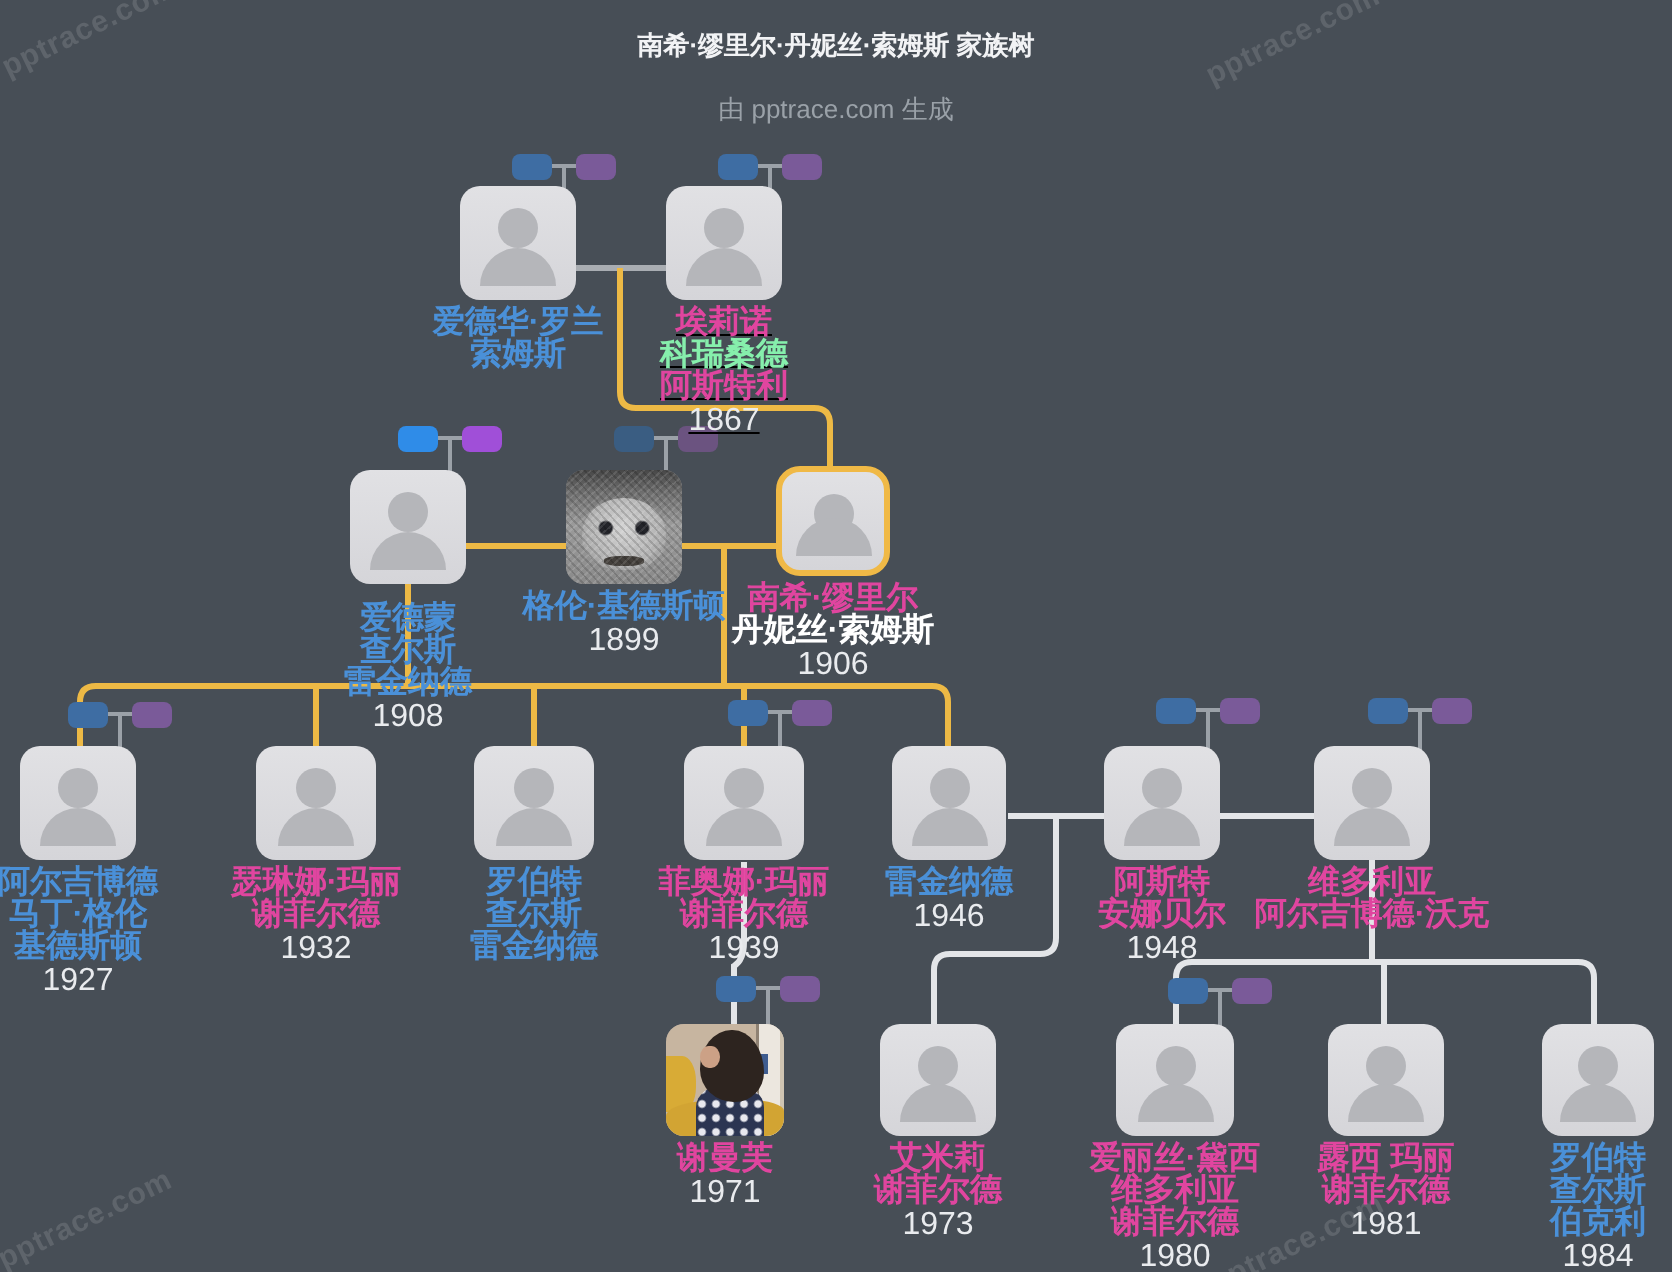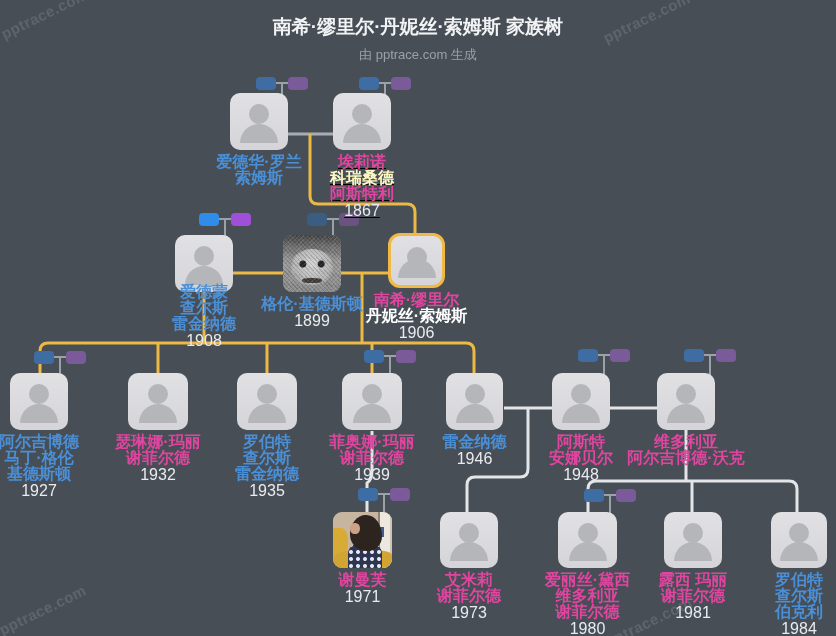--- a/index.html
+++ b/index.html
@@ -9,21 +9,21 @@
     font-family:"Liberation Sans","DejaVu Sans",sans-serif;
   }
   #lines{position:absolute;left:0;top:0;z-index:1;}
   .wm{
     position:absolute;z-index:0;font-weight:700;font-size:15px;letter-spacing:.5px;
     color:rgba(255,255,255,0.13);transform:rotate(-26deg);transform-origin:0 50%;
     white-space:nowrap;pointer-events:none;
   }
   .title{
     position:absolute;left:0;top:14px;width:100%;text-align:center;z-index:5;
-    font-size:19px;font-weight:700;color:#f2f3f5;
+    font-size:13px;font-weight:700;color:#f2f3f5;
   }
   .subtitle{
     position:absolute;left:0;top:46px;width:100%;text-align:center;z-index:5;
     font-size:13px;color:#9aa1a8;
   }
   
   .pills{position:absolute;width:52px;height:13px;z-index:2;}
   .pills .pill{position:absolute;top:0;width:20px;height:13px;border-radius:4px;}
   .pills .pb{left:0;}  .pills .pp{right:0;}
   .pills .plink{position:absolute;left:20px;top:5px;width:12px;height:2px;background:#9ba1a8;}
@@ -123,35 +123,35 @@
         <span class="plink"></span>
         <span class="pill pp"></span>
         <span class="pdrop"></span>
       </div>
       <div class="card" style="left: 333px; top: 93px; width: 58px; height: 57px;">
         <div class="sh"></div>
         <div class="sb"></div>
       </div>
       <div class="label" style="left: 287px; top: 154px; text-decoration: underline;">
         <div class="nm" style="color: rgb(224, 69, 159);">埃莉诺</div>
-        <div class="nm" style="color: #fef9c3;">科瑞桑德</div>
+        <div class="nm" style="color: #86efac;">科瑞桑德</div>
         <div class="nm" style="color: rgb(224, 69, 159);">阿斯特利</div>
         <div class="yr">1867</div>
       </div>
       <div class="pills bright" style="left: 199px; top: 213px;">
         <span class="pill pb"></span>
         <span class="plink"></span>
         <span class="pill pp"></span>
         <span class="pdrop"></span>
       </div>
       <div class="card" style="left: 175px; top: 235px; width: 58px; height: 57px;">
         <div class="sh"></div>
         <div class="sb"></div>
       </div>
-      <div class="label" style="left: 129px; top: 284px;">
+      <div class="label" style="left: 129px; top: 302px;">
         <div class="nm" style="color: rgb(74, 144, 216);">爱德蒙</div>
         <div class="nm" style="color: rgb(74, 144, 216);">查尔斯</div>
         <div class="nm" style="color: rgb(74, 144, 216);">雷金纳德</div>
         <div class="yr">1908</div>
       </div>
       <div class="pills dim" style="left: 307px; top: 213px;">
         <span class="pill pb"></span>
         <span class="plink"></span>
         <span class="pill pp"></span>
         <span class="pdrop"></span>
@@ -202,21 +202,20 @@
         <div class="yr">1932</div>
       </div>
       <div class="card" style="left: 237px; top: 373px; width: 60px; height: 57px;">
         <div class="sh"></div>
         <div class="sb"></div>
       </div>
       <div class="label" style="left: 192px; top: 434px;">
         <div class="nm" style="color: rgb(74, 144, 216);">罗伯特</div>
         <div class="nm" style="color: rgb(74, 144, 216);">查尔斯</div>
         <div class="nm" style="color: rgb(74, 144, 216);">雷金纳德</div>
-        <div class="yr">1935</div>
       </div>
       <div class="pills muted" style="left: 364px; top: 350px;">
         <span class="pill pb"></span>
         <span class="plink"></span>
         <span class="pill pp"></span>
         <span class="pdrop"></span>
       </div>
       <div class="card" style="left: 342px; top: 373px; width: 60px; height: 57px;">
         <div class="sh"></div>
         <div class="sb"></div>

